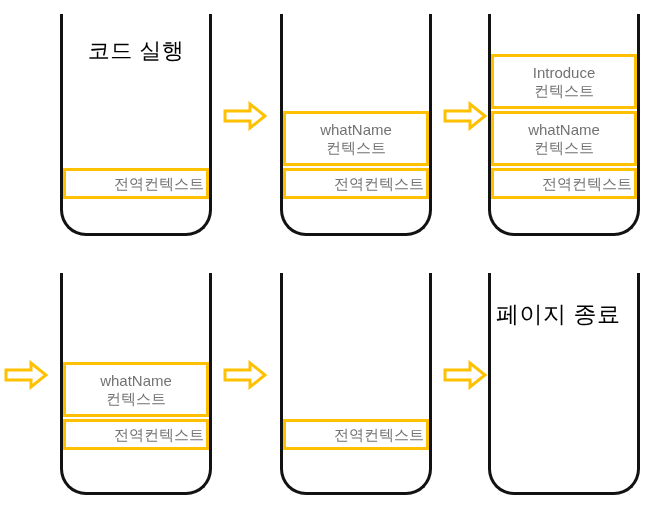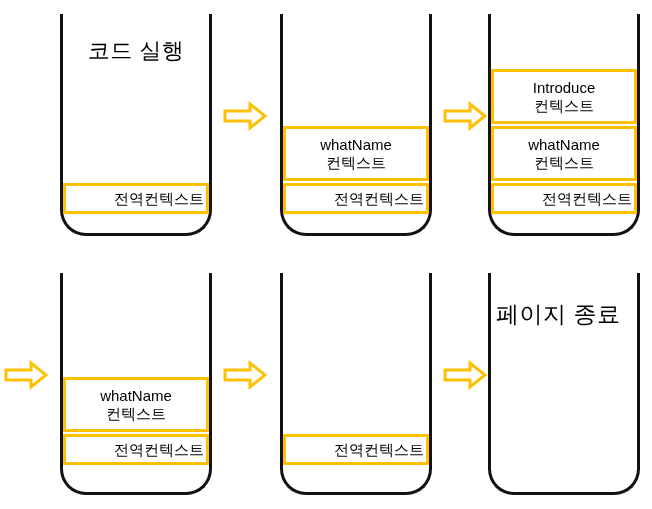--- a/index.html
+++ b/index.html
@@ -69,26 +69,26 @@
   }
   .frames.lifted { bottom: 30px; }
 
   
   .frame {
     border: 3px solid #FFC000;
     background: #ffffff;
     box-sizing: border-box;
     text-align: center;
     line-height: 1.15;
-    color: #000000;
+    color: #737373;
     font-size: 15px;
     padding: 3px 2px;
     margin-bottom: 2px;
   }
-  .frame:last-child { margin-bottom: 0; padding-left: 48px; }
+  .frame:last-child { margin-bottom: 15px; padding-left: 48px; }
   .frame .l1 { display: block; white-space: nowrap; }
   .frame .l2 { display: block; white-space: nowrap; }
   .frame.two-line { height: 55px; display: flex; flex-direction: column; justify-content: center; }
   .frame.one-line { height: 31px; display: flex; flex-direction: column; justify-content: center; }
 
   
   .caption {
     position: absolute;
     left: 4px;
     right: 4px;

